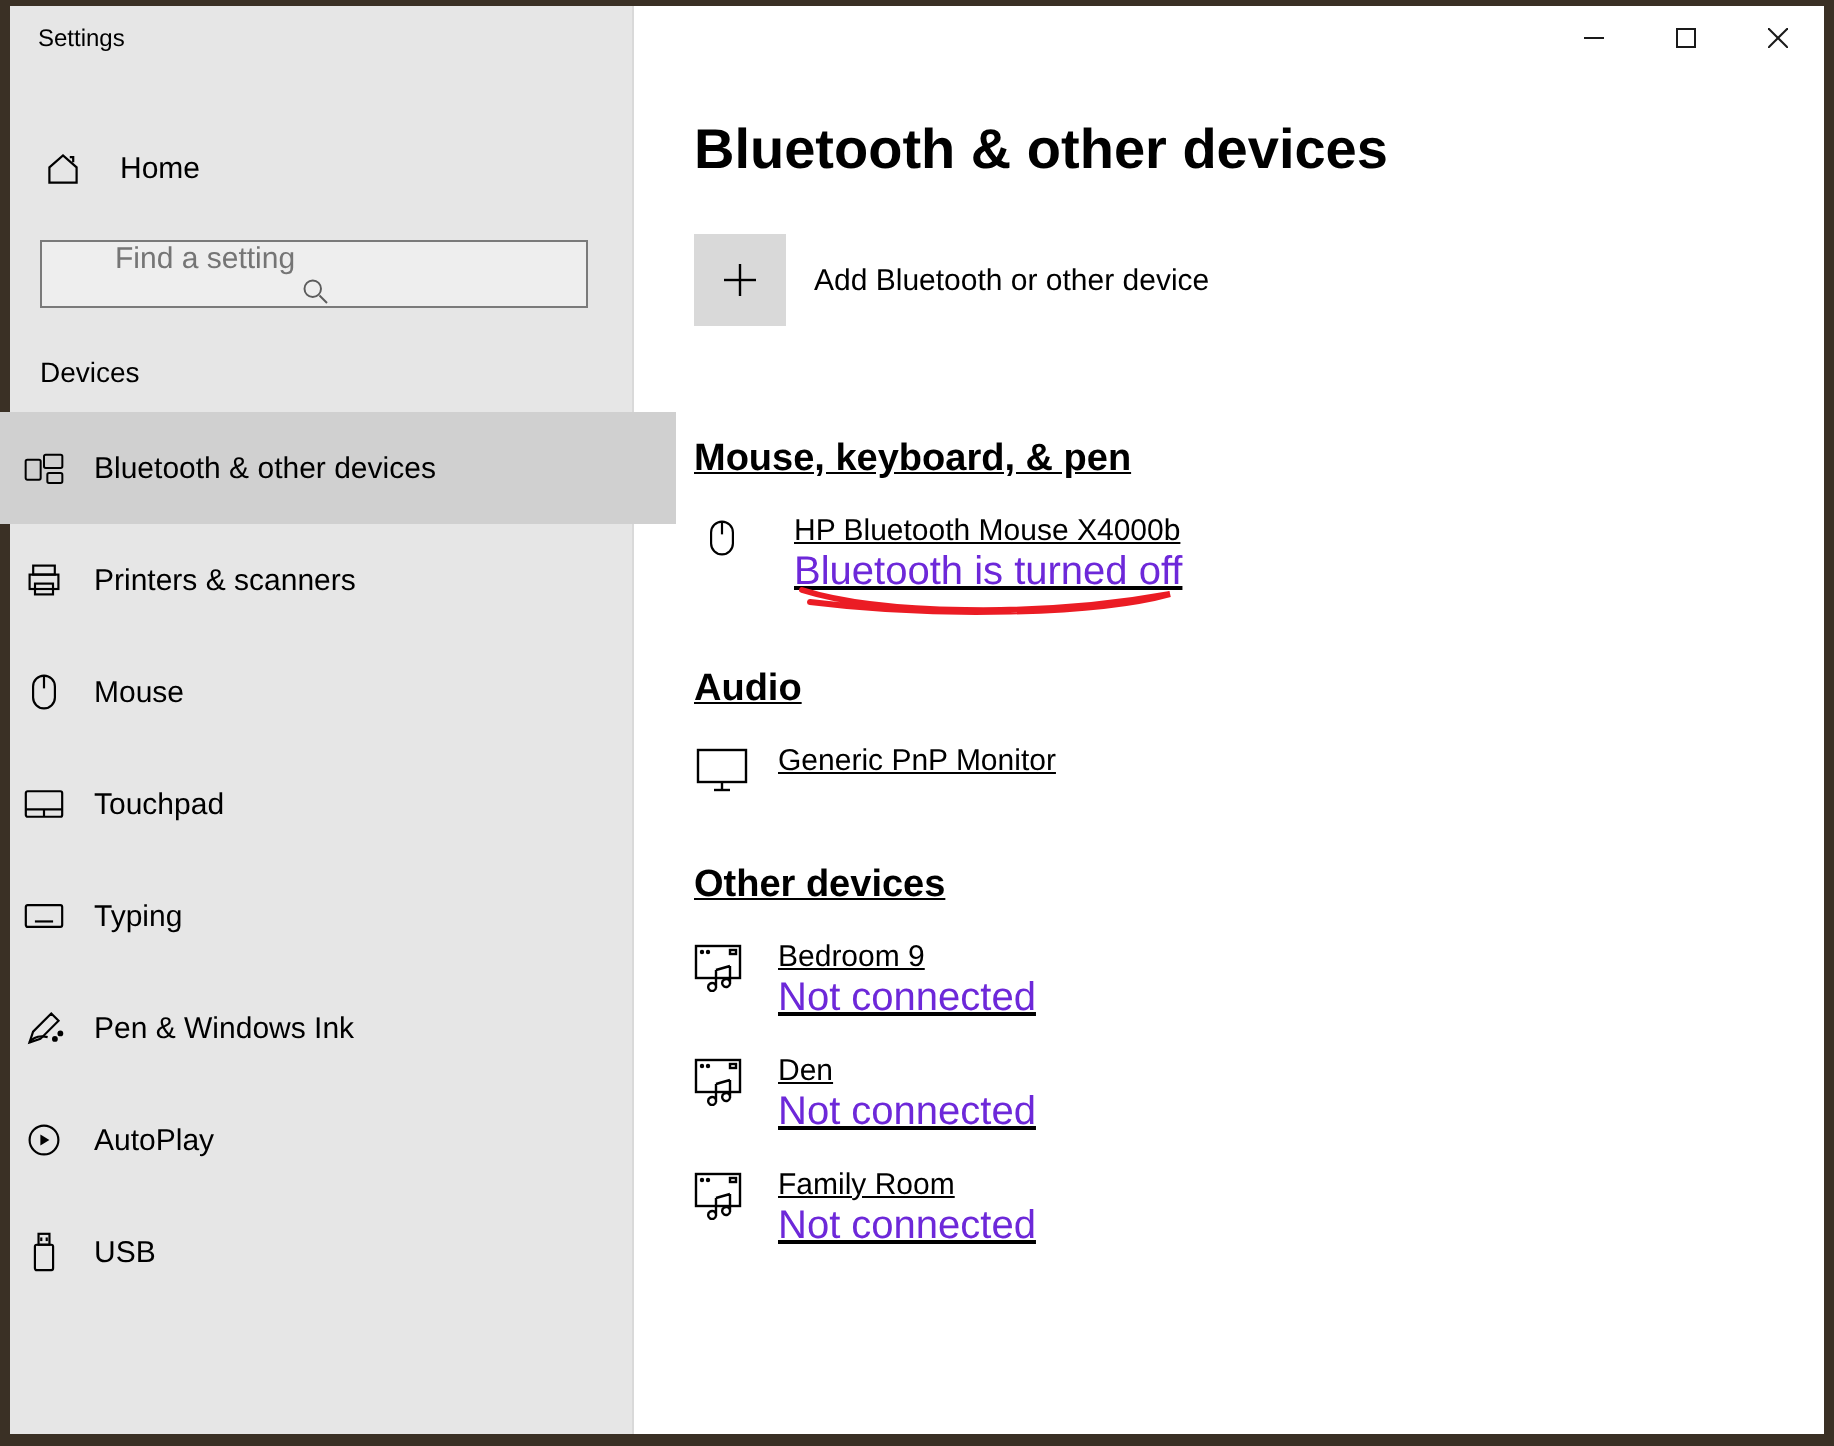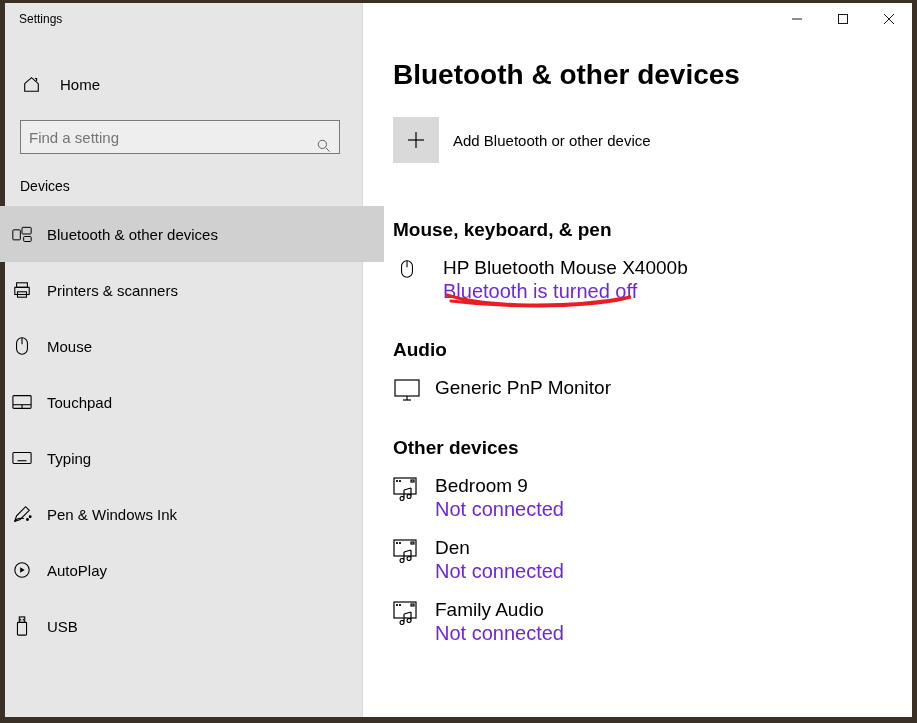--- a/index.html
+++ b/index.html
@@ -1,46 +1,46 @@
 <!DOCTYPE html>
 <html><head>
   <meta charset="utf-8">
   <style>
     * { margin:0; padding:0; box-sizing:border-box; font-family:"Segoe UI",Arial,sans-serif; -webkit-font-smoothing:antialiased; }
     body { background:#3a3025; width:917px; height:723px; overflow:hidden; }
     .window { position:relative; width:907px; height:714px; margin-left:5px; margin-top:3px; background:#fff; display:flex; }
-    .sidebar { width:358px; height:100%; background:#e6e6e6; border-right:1px solid #d9d9d9; }
+    .sidebar { width:312px; height:100%; background:#e6e6e6; border-right:1px solid #d9d9d9; }
     .titlebar { position:absolute; top:0; right:0; display:flex; }
     .winbtn { width:46px; height:32px; display:flex; align-items:center; justify-content:center; color:#1a1a1a; }
     .winbtn svg { stroke:currentColor; stroke-width:1; fill:none; }
     .app-title { font-size:12px; color:#000; padding:9px 0 0 14px; height:32px; }
     .side-inner { padding-left:15px; padding-right:22px; }
     .home-row { display:flex; align-items:center; height:42px; margin-top:28px; cursor:pointer;text-align:right; }
     .home-row .icon { width:22px; display:flex; justify-content:center; }
     .home-row .lbl { font-size:15px; margin-left:18px; color:#000; }
-    .search { margin-top:15px; border:1px solid #7a7a7a; height:34px; display:flex; align-items:flex-end; background:#eee; padding:0 8px; }
+    .search { margin-top:15px; border:1px solid #7a7a7a; height:34px; display:flex; align-items:center; background:#eee; padding:0 8px;flex-direction:column; }
     .search input { flex:1; border:none; outline:none; background:transparent; font-size:15px; color:#5c5c5c; height:100%; }
     .cat { font-size:14px; font-weight:400; color:#000; margin-top:24px; }
     .nav { margin-top:12px; margin-left:-15px; margin-right:-22px; }
     .nav-item { display:flex; align-items:center; height:56px; padding-left:21px; cursor:pointer; position:relative; }
     .nav-item .icon { width:22px; display:flex; justify-content:center; }
     .nav-item .lbl { font-size:15px; margin-left:14px; color:#000; }
     .nav-item.active { background:#d0d0d0; }
     .nav-item.active::before { content:""; position:absolute; left:0; top:0; bottom:0; width:4px; background:#0078d4; }
     .content { flex:1; padding:56px 0 0 30px; overflow:hidden; }
     .page-title { font-size:28px; font-weight:600; color:#000; }
     .add-row { display:flex; align-items:center; margin-top:26px; }
     .add-btn { width:46px; height:46px; background:#d9d9d9; display:flex; align-items:center; justify-content:center; cursor:pointer; font-size:22px; color:#000; }
     .add-lbl { font-size:15px; color:#000; margin-left:14px; }
-    .section { margin-top:56px; }
+    .section { margin-top:56px;text-decoration:underline; }
     .section.tight { margin-top:36px; }
     .section-title { font-size:19px; font-weight:600; color:#000; }
     .dev { display:flex; align-items:flex-start; margin-top:16px; cursor:pointer; position:relative; }
     .dev .icon { width:28px; display:flex; justify-content:center; padding-top:2px; }
-    .dev .dtitle { font-size:19px; color:#000; margin-left:22px; }
+    .dev .dtitle { font-size:15px; color:#000; margin-left:22px; }
     .dev .dsub { font-size:20px; color:#6d28d9; margin-left:22px; margin-top:1px; }
     .dev.nar .dtitle,.dev.nar .dsub{margin-left:14px;}
     .annot { position:absolute; left:52px; top:36px; pointer-events:none; }
     svg { display:block; }
   </style>
 </head>
 <body>
 
 <div class="window">
 
@@ -255,21 +255,21 @@
             <span class="icon">
               <svg width="28" height="24" viewBox="0 0 28 24" fill="none" stroke="#000" stroke-width="1.2">
                 <rect x="1" y="1" width="22" height="16"></rect>
                 <circle cx="4" cy="4" r="0.5" fill="#000"></circle>
                 <circle cx="7" cy="4" r="0.5" fill="#000"></circle>
                 <rect x="18" y="3" width="3" height="2"></rect>
                 <path d="M11 13 V22 M11 22 a2 2 0 1 1 0 -1 M18 11 V20 M18 20 a2 2 0 1 1 0 -1 M11 13 L18 11"></path>
               </svg>
             </span>
             <div>
-              <div class="dtitle">Family Audio</div>
+              <div class="dtitle">Family Room</div>
               <div class="dsub">Not connected</div>
             </div>
           </div>
         </div>
       </div>
   </div>
 
 </div>
 
 </body></html>

